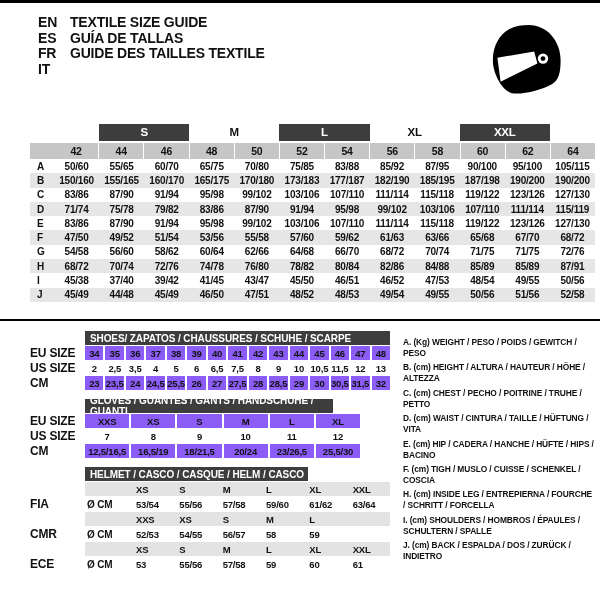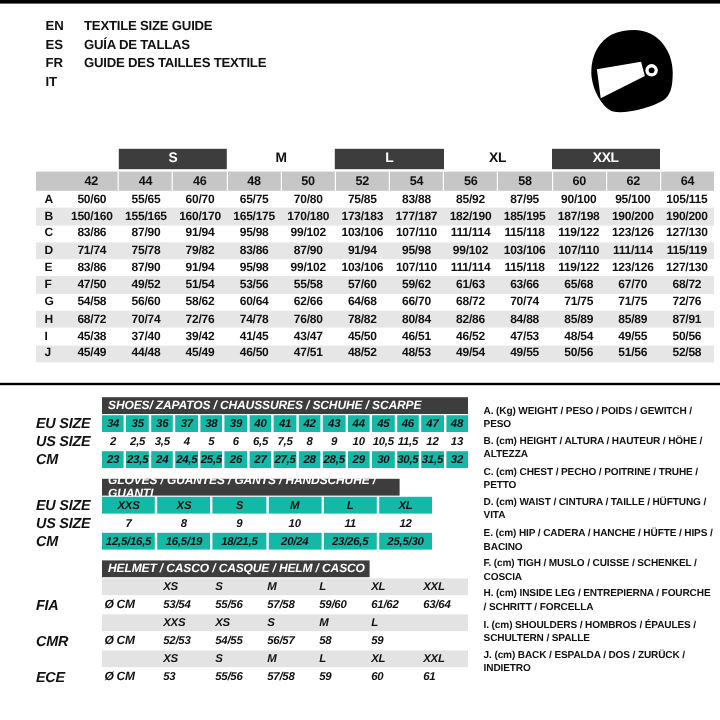--- a/index.html
+++ b/index.html
@@ -3,21 +3,21 @@
 <meta charset="utf-8">
 <style>
   * { margin:0; padding:0; box-sizing:border-box; }
   body { background:#888; font-family:"Liberation Sans","DejaVu Sans",sans-serif; }
   .page { position:relative; width:600px; height:600px; background:#fff; color:#111;
           font-weight:700; letter-spacing:-0.2px; overflow:hidden; }
   .top-rule { position:absolute; top:0; left:0; width:600px; height:3px; background:#000; }
 
   
   .langs { position:absolute; top:15px; left:38px; }
-  .lang-row { display:flex; font-size:11px; line-height:15.5px; }
+  .lang-row { display:flex; font-size:14px; line-height:15.5px; }
   .lang-code { width:32px; }
   .helmet-wrap { position:absolute; top:16px; left:487px; width:80px; height:90px; }
 
   
   .main-table { position:absolute; top:122px; left:30px; width:565px; }
   .mt-row { display:flex; height:14.3px; align-items:center; }
   .mt-label { width:24px; padding-left:7px; font-size:10px; }
   .mt-cols { flex:1; display:flex; height:100%; }
   .mt-cell { flex:1; display:flex; align-items:center; justify-content:center; font-size:10px; }
   .mt-row.striped { background:#e6e6e6; }
@@ -25,29 +25,29 @@
   .mt-row.ghead .g-seg { display:flex; align-items:center; justify-content:center; font-size:11.5px; }
   .g-box { background:#3d3d3d; color:#fff; height:17px; align-self:center; }
   .mt-row.sband { background:#c6c6c6; height:16px; }
   .mt-row.sband .mt-cell { border-left:1.5px solid #fff; font-size:10.5px; }
   .mt-row.sband .mt-cell:first-child { border-left:none; }
 
   .divider { position:absolute; top:319px; left:0; width:600px; height:2px; background:#000; }
 
   
   .bottom { position:absolute; top:331px; left:30px; width:565px; display:flex; }
-  .bottom-left { width:360px;font-style:italic; }
+  .bottom-left { width:360px; }
   .section { margin-bottom:9px; }
   .sec-row { display:flex; height:14px; margin-bottom:1px; align-items:stretch; }
   .sec-label { width:55px; font-size:12px; display:flex; align-items:center;text-align:center; }
   .sec-cells { flex:1; display:flex; gap:2px; }
   .sec-cells.fixed { flex:none; width:275px; }
   .sec-cell { flex:1; display:flex; align-items:center; justify-content:center;
               font-size:9.5px; white-space:nowrap; }
-  .sec-cell.gc { background:#14b8a6; }
+  .sec-cell.gc { background:#8b5cf6; }
   .sec-bar { height:14px; background:#3d3d3d; color:#fff; font-size:10px;
              display:flex; align-items:center; padding-left:5px; letter-spacing:-0.1px; }
   
   .hel-band { flex:1; display:flex; background:#e3e3e3; }
   .hel-unit { width:45px; display:flex; align-items:center; font-size:10px; padding-left:2px; }
   .hel-cell { flex:1; display:flex; align-items:center; justify-content:flex-start;
               padding-left:6px; font-size:9.5px; white-space:nowrap; }
 
   
   .legend { flex:1; padding-left:13px; padding-top:6px; }

